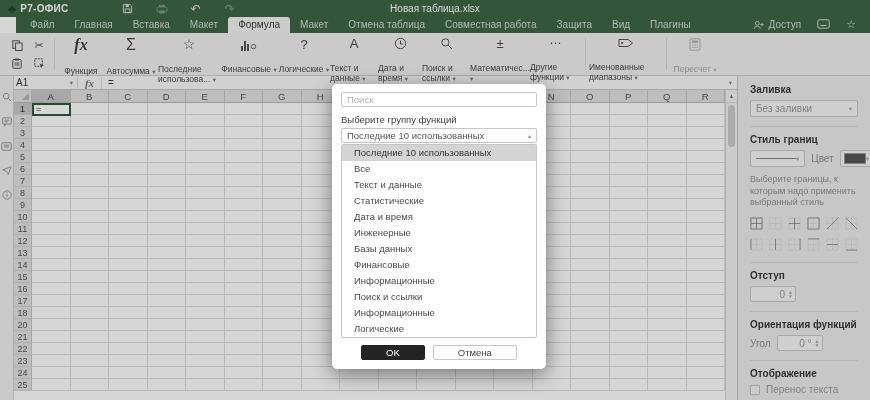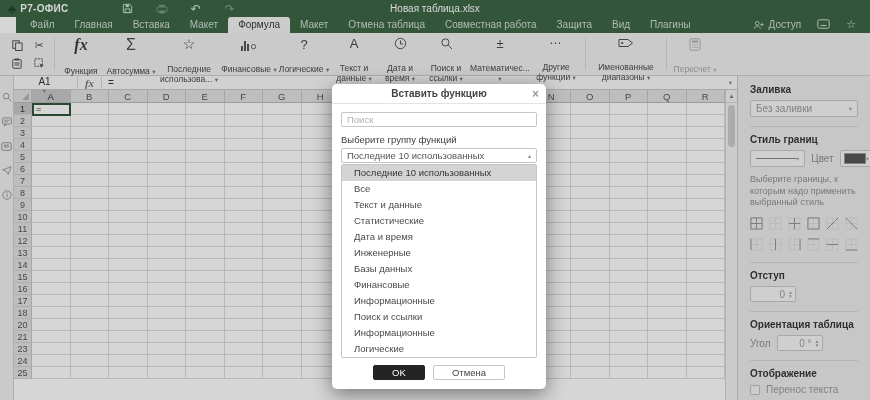--- a/index.html
+++ b/index.html
@@ -25,32 +25,32 @@
   .access { display:flex; align-items:center; gap:4px; font-size:10px; }
   .star-glyph { font-size:11px; }
 
   
   .toolbar { position:absolute; left:0; top:33px; right:0; height:43px; background:var(--tool-bg); border-bottom:1px solid #cfcfcf; display:flex; align-items:stretch; padding-left:5px; z-index:4; }
   .clipgrid { display:grid; grid-template-columns:16px 16px; grid-template-rows:16px 16px; gap:2px 6px; align-self:center; margin:0 4px; }
   .clipbtn { display:flex; align-items:center; justify-content:center; color:#555; font-size:11px; }
   .tsep { width:1px; background:#d8d8d8; margin:5px 3px; }
   .tbtn { display:flex; flex-direction:column; align-items:center; padding-top:4px; gap:2px; }
   .tbtn .ticon { height:17px; display:flex; align-items:flex-end; justify-content:center; font-size:14px; color:#4a4a4a; line-height:1; }
-  .tbtn .tlabel { font-size:8.5px; color:#4a4a4a; text-align:center; line-height:1.15;margin-top:12px; }
+  .tbtn .tlabel { font-size:8.5px; color:#4a4a4a; text-align:left; line-height:1.15;margin-top:12px; }
   .tbtn .tlabel .caret { font-size:6.5px; color:#777; }
   .tbtn.dis { opacity:.45; }
   .fx-glyph { font-family:"Liberation Serif", serif; font-style:italic; font-weight:bold; font-size:16px; color:#3f3f3f; }
   .sigma-glyph { font-size:16px; }
   .star-icon-glyph { font-size:14px; }
   .bars { display:inline-flex; align-items:flex-end; gap:1px; height:12px; }
   .bars i { display:block; width:2px; background:#555; }
 
   
   .formulabar { position:absolute; left:0; top:76px; width:737px; height:14px; background:#fafafa; border-bottom:1px solid #c9c9c9; display:flex; align-items:center; z-index:3; }
-  .namebox { width:78px; height:14px; display:flex; align-items:center; justify-content:space-between; padding:0 4px 0 16px; border-right:1px solid #d8d8d8; color:#333;flex-direction:column; }
+  .namebox { width:78px; height:14px; display:flex; align-items:center; justify-content:space-between; padding:0 4px 0 16px; border-right:1px solid #d8d8d8; color:#333; }
   .namebox .caret { font-size:6.5px; color:#888; }
   .fxbtn { width:24px; text-align:center; font-family:"Liberation Serif", serif; font-style:italic; font-weight:bold; font-size:11px; color:#777; border-right:1px solid #d8d8d8; }
   .fvalue { padding-left:6px; color:#333; }
   .fb-expand { margin-left:auto; padding-right:5px; font-size:6.5px; color:#888; }
 
   
   .leftstrip { position:absolute; left:0; top:76px; width:14px; bottom:0; background:var(--tool-bg); border-right:1px solid #d0d0d0; display:flex; flex-direction:column; align-items:center; padding-top:16px; gap:13px; z-index:3; }
 
   
   .gridwrap { position:absolute; left:14px; top:90px; width:711px; height:310px; overflow:hidden; background:#fff; }
@@ -93,21 +93,21 @@
   .dlg-body { padding:8px 9px 9px; }
   .dlg-search { width:100%; height:15px; border:1px solid #c6c6c6; border-radius:2px; padding:0 5px; font-size:9.5px; font-family:"Liberation Sans",sans-serif; color:#444; outline:none; }
   .dlg-search::placeholder { color:#b0b0b0; }
   .dlg-label { font-weight:normal; font-size:9.5px; color:#3c3c3c; margin:7px 0 3px; }
   .dlg-combo { height:15px; border:1px solid #c6c6c6; border-radius:2px; display:flex; align-items:center; justify-content:space-between; padding:0 5px; color:#555; font-size:9.5px; }
   .dlg-combo .caret { font-size:6px; color:#888; }
   .dlg-list { border:1px solid #c6c6c6; border-radius:2px; margin-top:1px; background:#fff; overflow:hidden; }
   .dlg-item { height:16px; line-height:16px; padding-left:12px; font-size:9.5px; color:#4a4a4a; white-space:nowrap; }
   .dlg-item.sel { background:#d4d4d4; color:#333; }
   .dlg-btns { display:flex; justify-content:center; gap:8px; margin-top:7px; }
-  .btn { height:15px; border-radius:2px; font-size:9.5px; line-height:13px; padding:0 18px; border:1px solid transparent; }
+  .btn { height:15px; border-radius:2px; font-size:9.5px; line-height:13px; padding:0 24px; border:1px solid transparent; }
   .btn-ok { background:#242424; color:#fff; border-color:#242424; min-width:52px; text-align:center; }
   .btn-cancel { background:#fff; color:#444; border-color:#c6c6c6; min-width:48px; text-align:center; }
 </style>
 </head>
 <body>
 
 <div class="titlebar">
   <div class="logo">
     <span class="leaf">♣</span>
     <span>Р7-ОФИС</span>
@@ -775,20 +775,41 @@
         <div class="gcell"></div>
         <div class="gcell"></div>
         <div class="gcell"></div>
         <div class="gcell"></div>
         <div class="gcell"></div>
         <div class="gcell"></div>
         <div class="gcell"></div>
         <div class="gcell"></div>
       </div>
       <div class="grow">
+        <div class="rnum">22</div>
+        <div class="gcell"></div>
+        <div class="gcell"></div>
+        <div class="gcell"></div>
+        <div class="gcell"></div>
+        <div class="gcell"></div>
+        <div class="gcell"></div>
+        <div class="gcell"></div>
+        <div class="gcell"></div>
+        <div class="gcell"></div>
+        <div class="gcell"></div>
+        <div class="gcell"></div>
+        <div class="gcell"></div>
+        <div class="gcell"></div>
+        <div class="gcell"></div>
+        <div class="gcell"></div>
+        <div class="gcell"></div>
+        <div class="gcell"></div>
+        <div class="gcell"></div>
+      </div>
+      <div class="grow">
         <div class="rnum">23</div>
         <div class="gcell"></div>
         <div class="gcell"></div>
         <div class="gcell"></div>
         <div class="gcell"></div>
         <div class="gcell"></div>
         <div class="gcell"></div>
         <div class="gcell"></div>
         <div class="gcell"></div>
         <div class="gcell"></div>
@@ -1034,21 +1055,21 @@
   <div class="sb-h">Отступ</div>
   <div class="spin">
     <span>0</span>
     <span class="arrows">
         <span>▲</span>
         <span>▼</span>
       </span>
   </div>
   <div class="sb-div"></div>
 
-  <div class="sb-h">Ориентация таблица</div>
+  <div class="sb-h">Ориентация функций</div>
   <div class="rowline">
     <span style="color:#8f8f8f">Угол</span>
     <div class="spin">
       <span>0 °</span>
       <span class="arrows">
           <span>▲</span>
           <span>▼</span>
         </span>
     </div>
   </div>
@@ -1058,24 +1079,20 @@
   <div class="cbrow">
     <span class="cb"></span>
     <span>Перенос текста</span>
   </div>
 
 </div>
 
 <div class="overlay"></div>
 
 <div class="dialog">
-  <div class="dlg-title">
-    <span>Вставить функцию</span>
-    <span class="dlg-close"><span>×</span></span>
-  </div>
   <div class="dlg-body">
     <input class="dlg-search" type="text" placeholder="Поиск" style="">
     <div class="dlg-label">Выберите группу функций</div>
     <div class="dlg-combo">
       <span>Последние 10 использованных</span>
       <span class="caret">▴</span>
     </div>
     <div class="dlg-list">
         <div class="dlg-item sel">Последние 10 использованных</div>
         <div class="dlg-item">Все</div>

